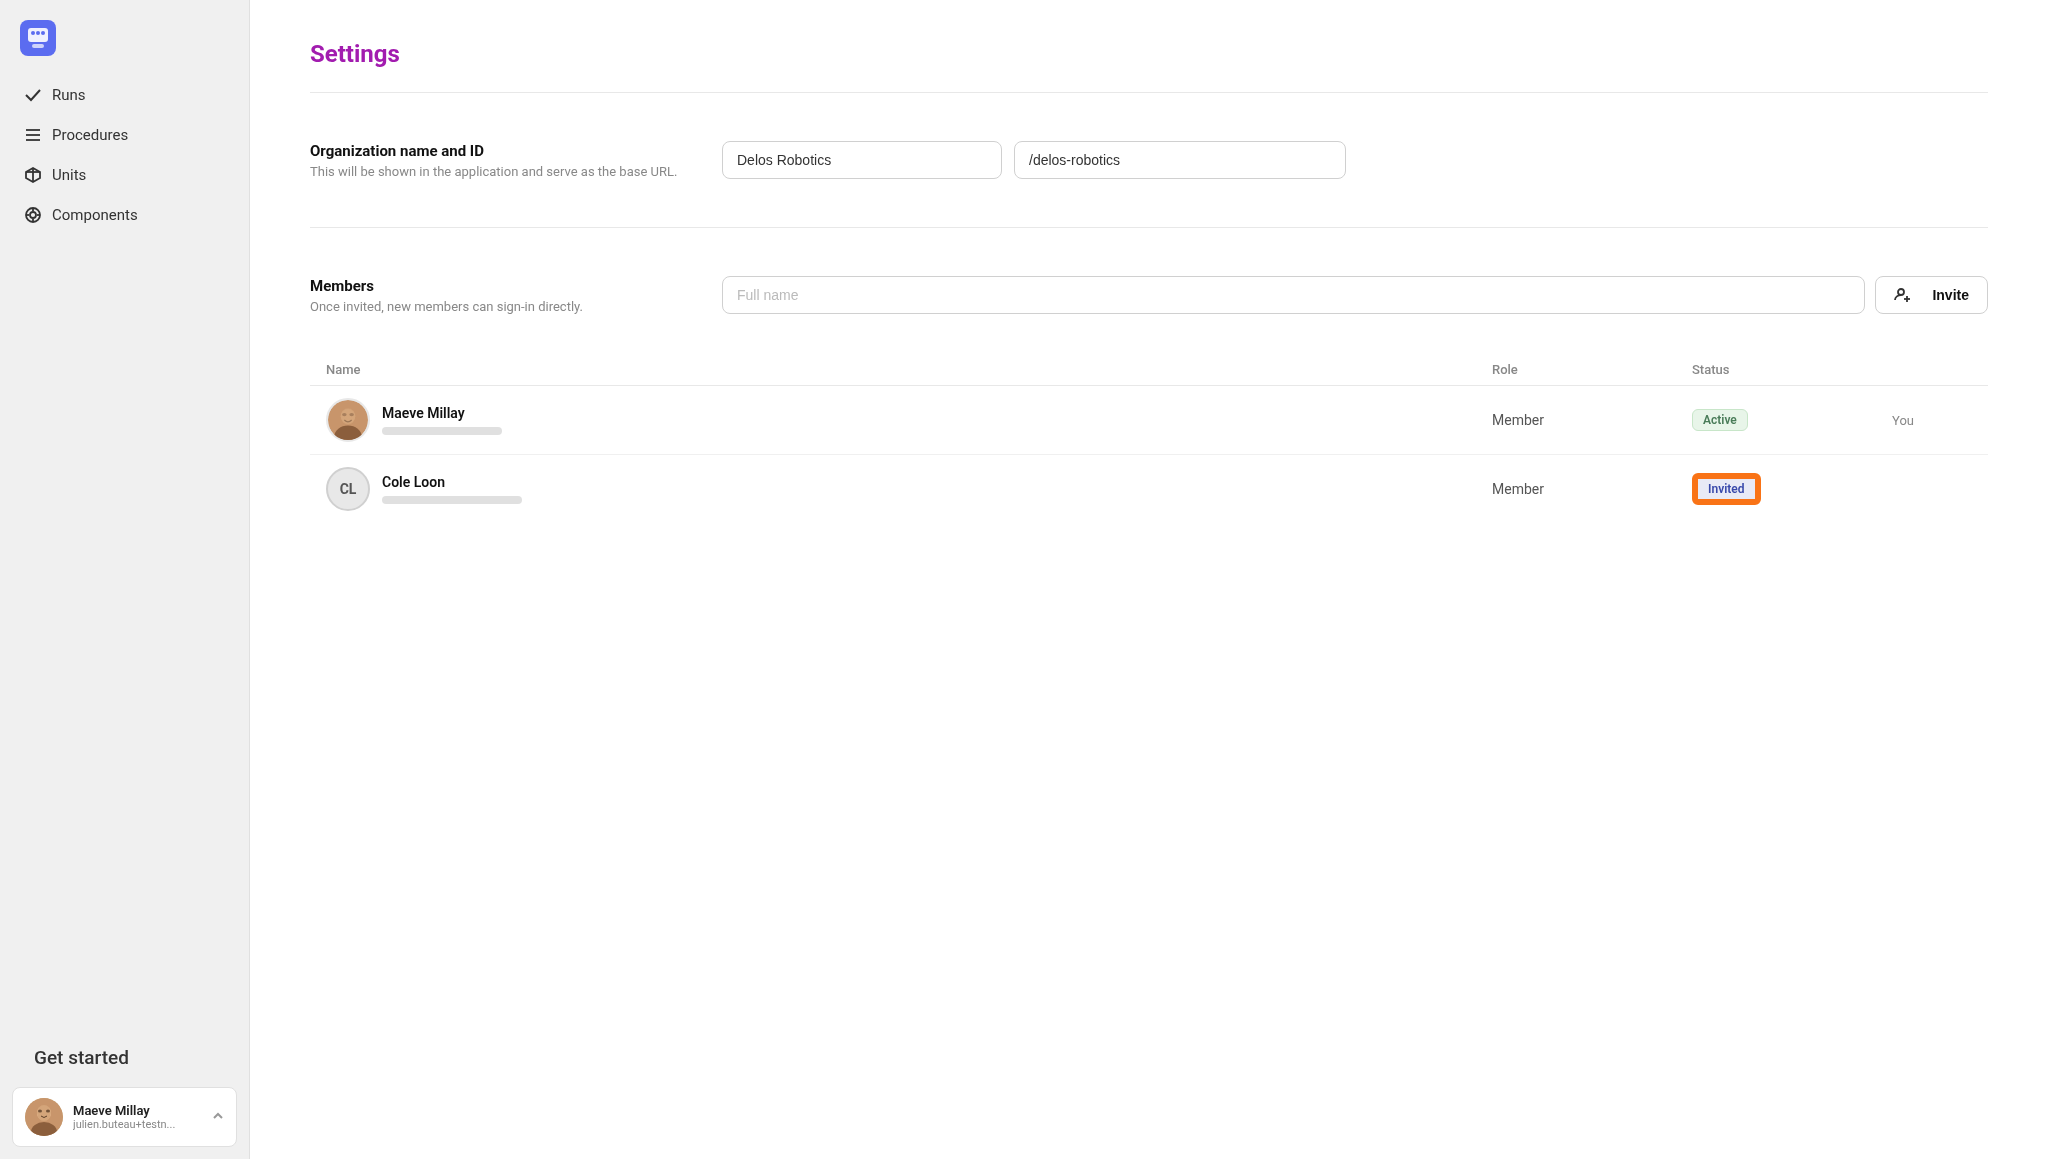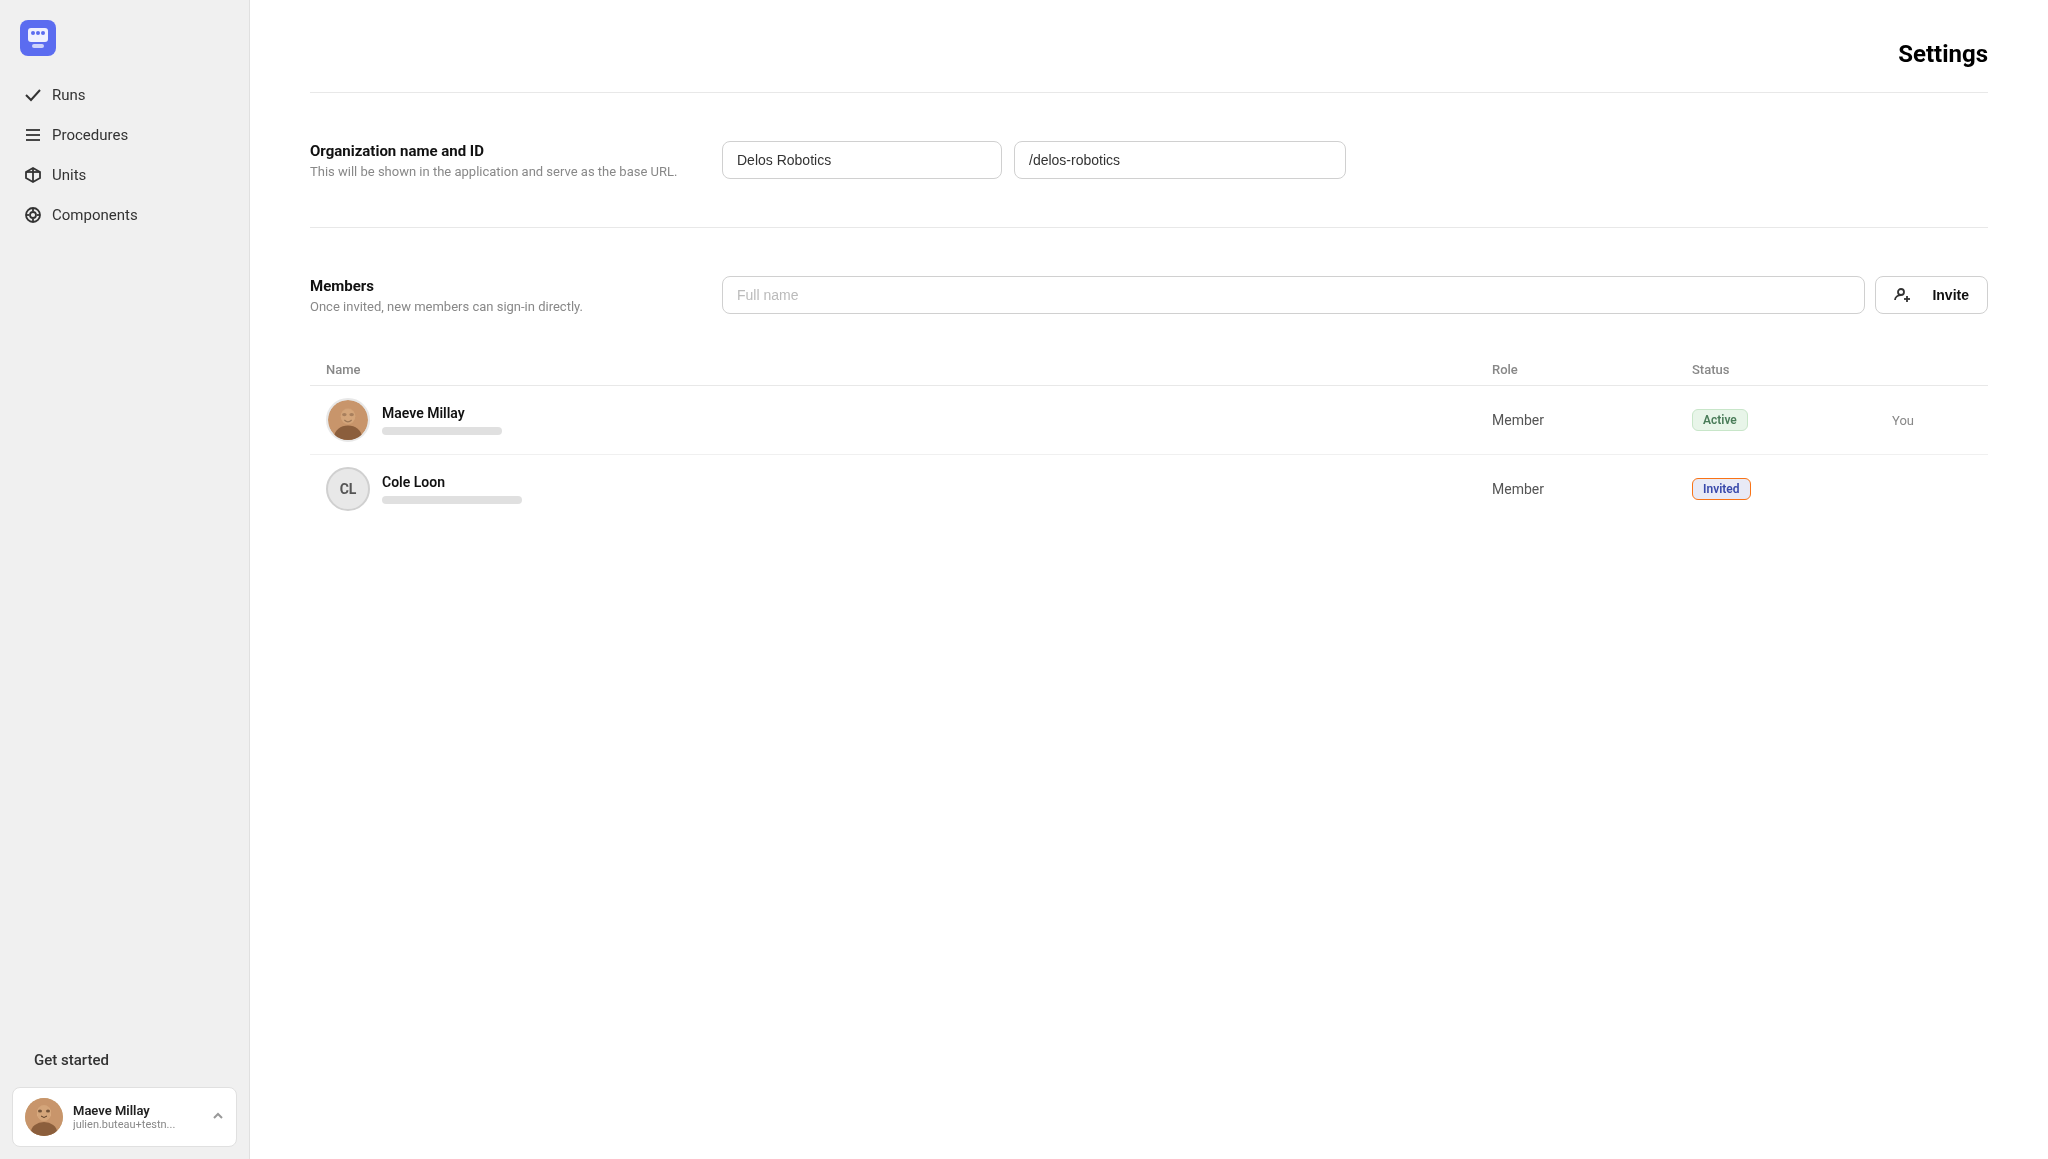--- a/index.html
+++ b/index.html
@@ -52,21 +52,21 @@
       flex-direction: column;
       gap: 8px;
     }
     .get-started {
       display: flex;
       align-items: center;
       gap: 10px;
       padding: 10px 12px;
       border-radius: 8px;
       cursor: pointer;
-      font-size: 15px;
+      font-size: 19px;
       color: #333;
       font-weight: 500;
     }
 
     .user-profile {
       display: flex;
       align-items: center;
       gap: 10px;
       padding: 10px 12px;
       border-radius: 8px;
@@ -94,23 +94,22 @@
     .main {
       flex: 1;
       overflow-y: auto;
       background: #fff;
       padding: 40px 60px;
     }
 
     .page-title {
       font-size: 24px;
       font-weight: 700;
-      color: #000000;
+      color: #a21caf;
       margin-bottom: 24px;
-      text-align: right;
     }
 
     .divider {
       border: none;
       border-top: 1px solid #e8e8e8;
       margin: 24px 0;
     }
 
     
     .settings-section {
@@ -238,21 +237,21 @@
       font-weight: 600;
     }
     .status-active {
       background: #e8f5e9;
       color: #4a7c59;
       border: 1px solid #c8e6c9;
     }
     .status-invited {
       background: #e8eaf6;
       color: #3949ab;
-      border: 1px solid #f97316;
+      border: 6px solid #f97316;
     }
 
     .you-label { font-size: 13px; color: #888; }
   </style>
 </head>
 <body>
 
 <div class="sidebar">
   <div class="sidebar-logo">
     <div class="logo-icon">

